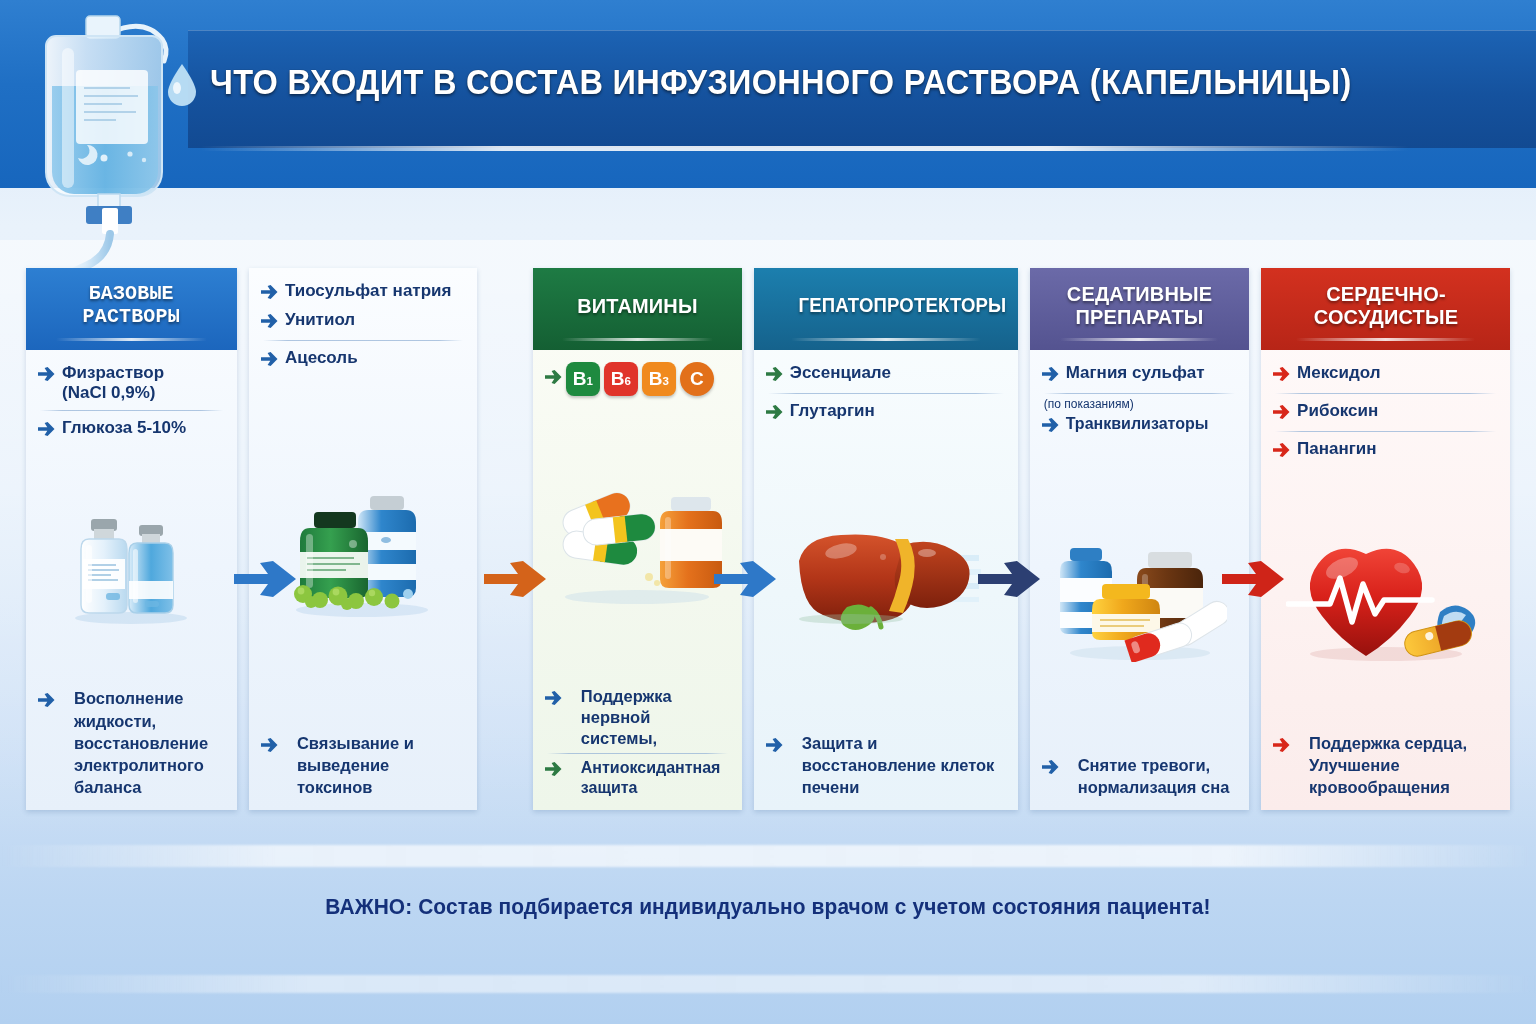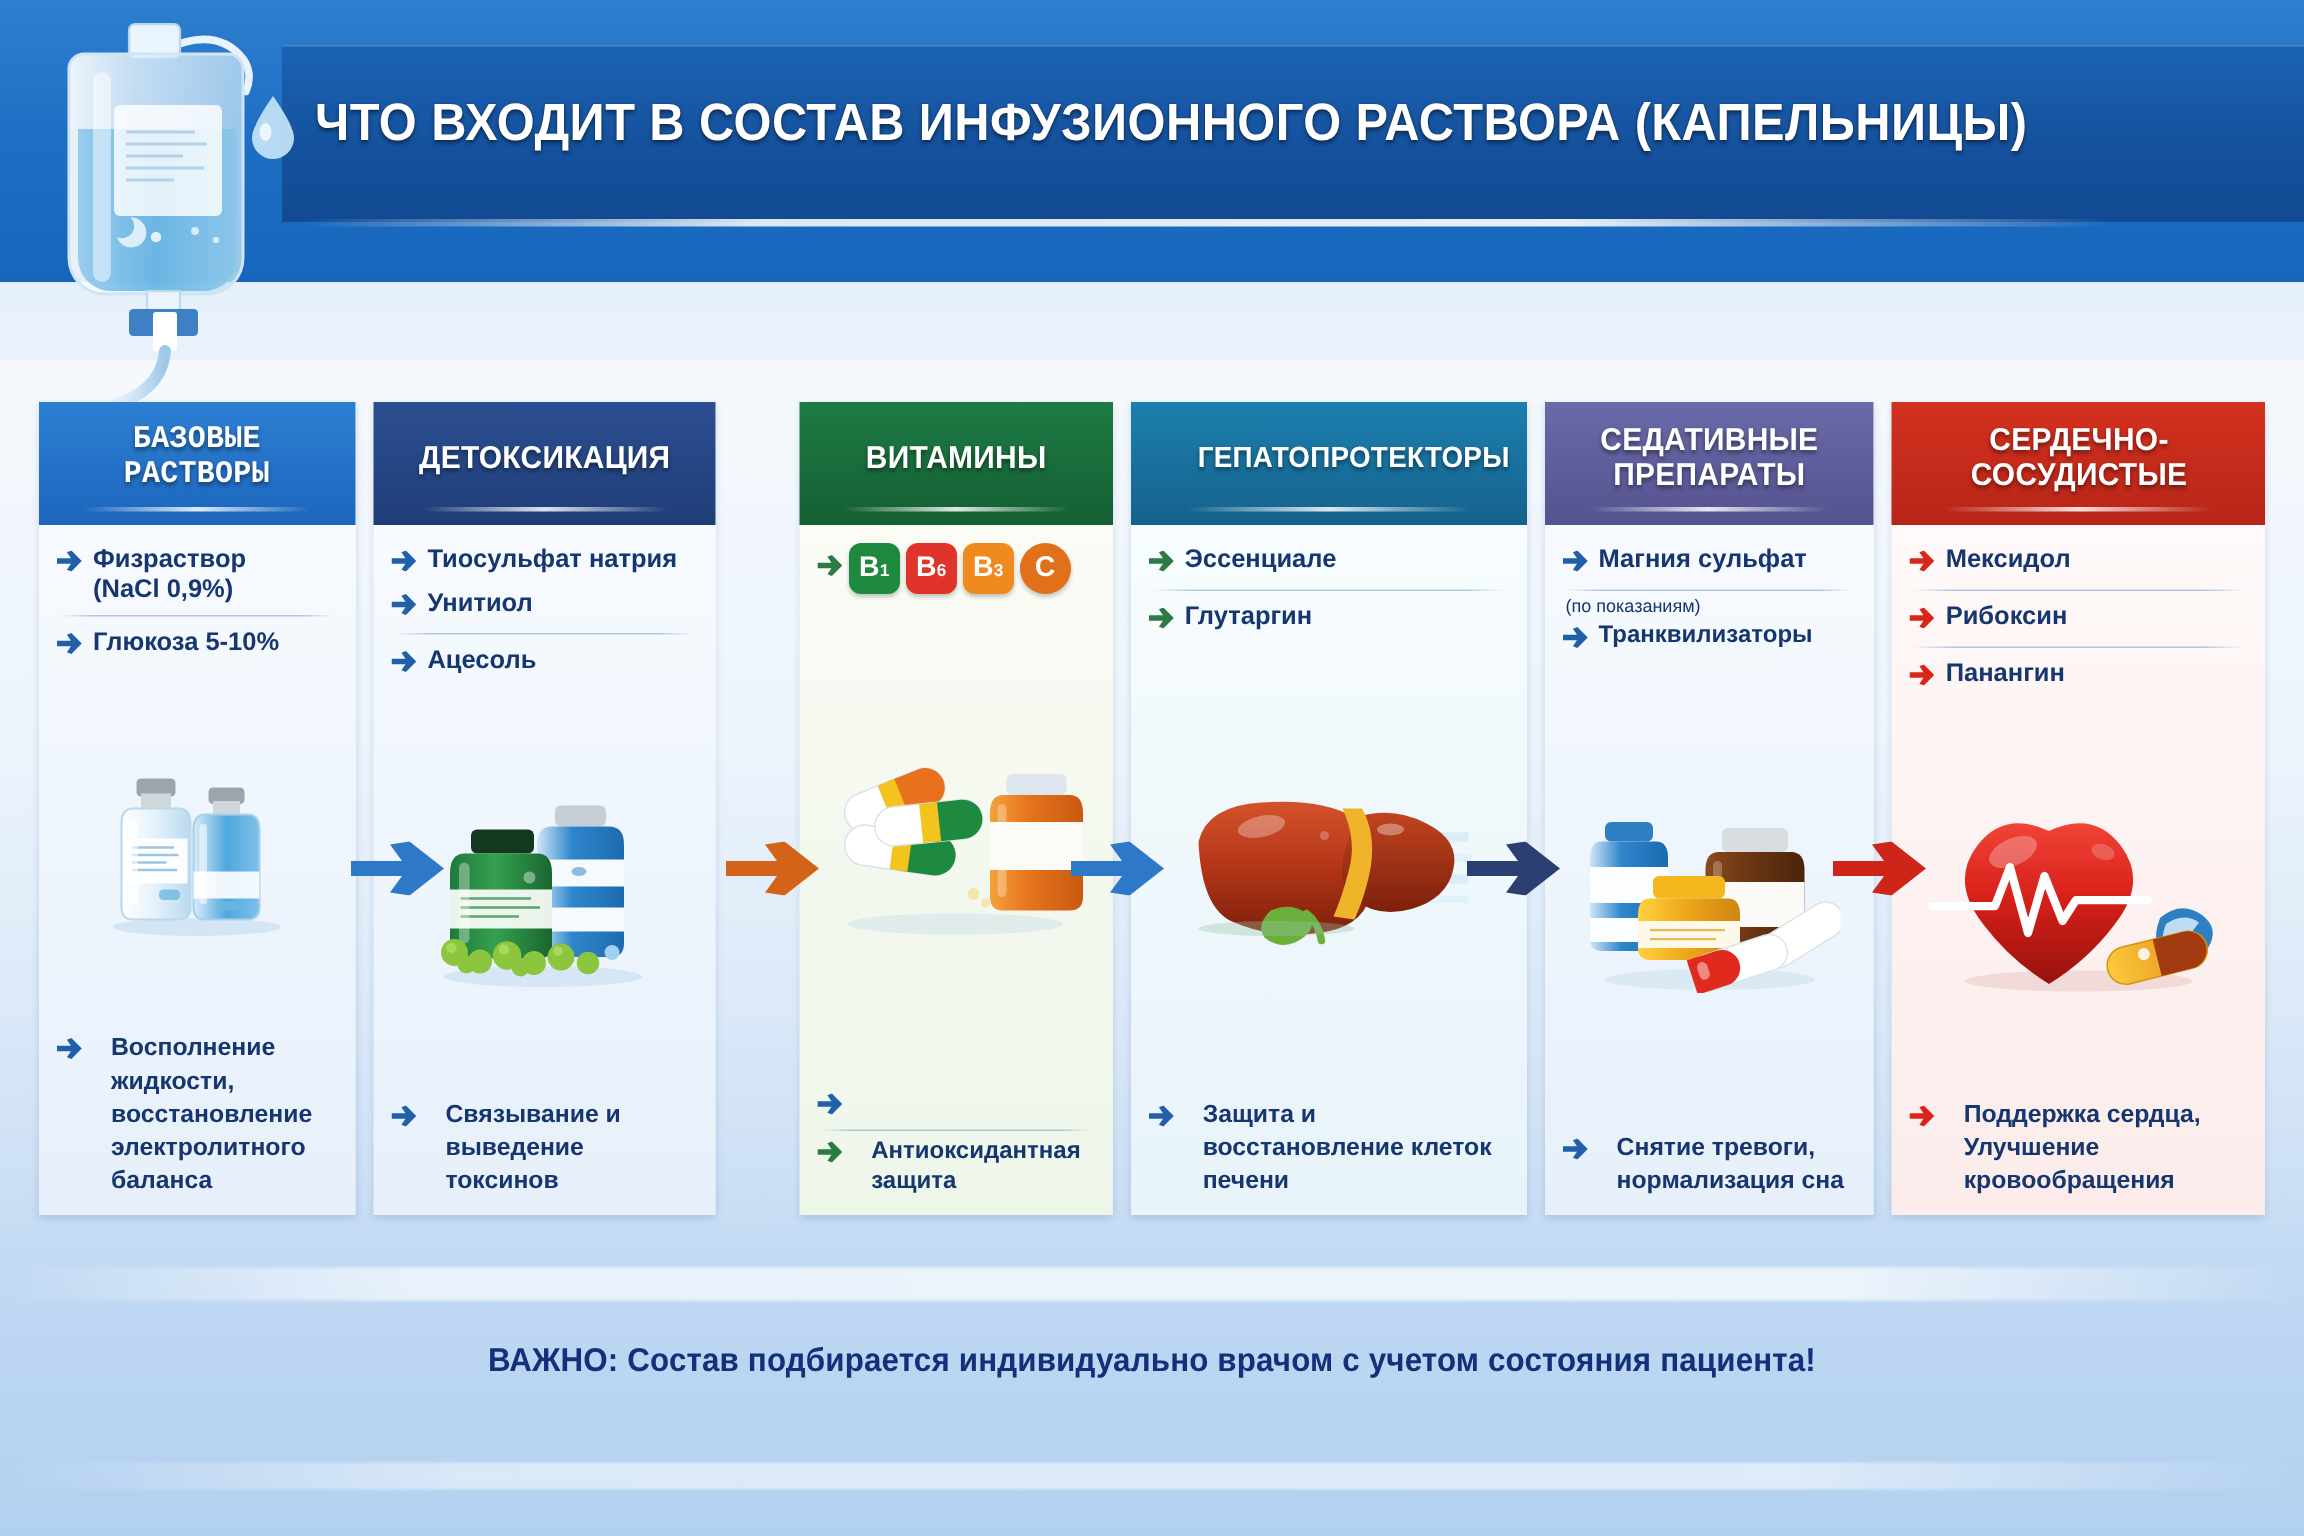--- a/index.html
+++ b/index.html
@@ -376,23 +376,20 @@
             <svg width="17" height="14" viewBox="0 0 17 14">
                 <path d="M0 5.2h9.3L6.6 1.1 9.6 0l6.9 7-6.9 7-3-1.1 2.7-4.1H0z" fill="#2160a8"></path>
               </svg>
           </span>
           <span>Восполнение жидкости, восстановление электролитного баланса</span>
         </div>
       </div>
     </div>
 
     <div class="col c2">
-      <div class="col-head h-navy">
-        <div class="col-head-title">ДЕТОКСИКАЦИЯ</div>
-      </div>
       <div class="col-body">
         <div class="bullet-list">
           <div class="bullet">
             <span class="arrow-ico">
               <svg width="17" height="14" viewBox="0 0 17 14">
                   <path d="M0 5.2h9.3L6.6 1.1 9.6 0l6.9 7-6.9 7-3-1.1 2.7-4.1H0z" fill="#2160a8"></path>
                 </svg>
             </span>
             <span class="bullet-text">Тиосульфат натрия</span>
           </div>
@@ -543,20 +540,21 @@
             <circle cx="112" cy="106" r="3" fill="#f2e6a8"></circle>
           </svg>
         </div>
 
         <div class="benefit">
           <span class="arrow-ico">
             <svg width="17" height="14" viewBox="0 0 17 14">
                 <path d="M0 5.2h9.3L6.6 1.1 9.6 0l6.9 7-6.9 7-3-1.1 2.7-4.1H0z" fill="#2160a8"></path>
               </svg>
           </span>
+          <span>Поддержка нервной системы,</span>
         </div>
         <div class="divider"></div>
         <div class="benefit" style="font-size:16px">
           <span class="arrow-ico">
             <svg width="17" height="14" viewBox="0 0 17 14">
                 <path d="M0 5.2h9.3L6.6 1.1 9.6 0l6.9 7-6.9 7-3-1.1 2.7-4.1H0z" fill="#2d7a43"></path>
               </svg>
           </span>
           <span>Антиоксидантная защита</span>
         </div>

